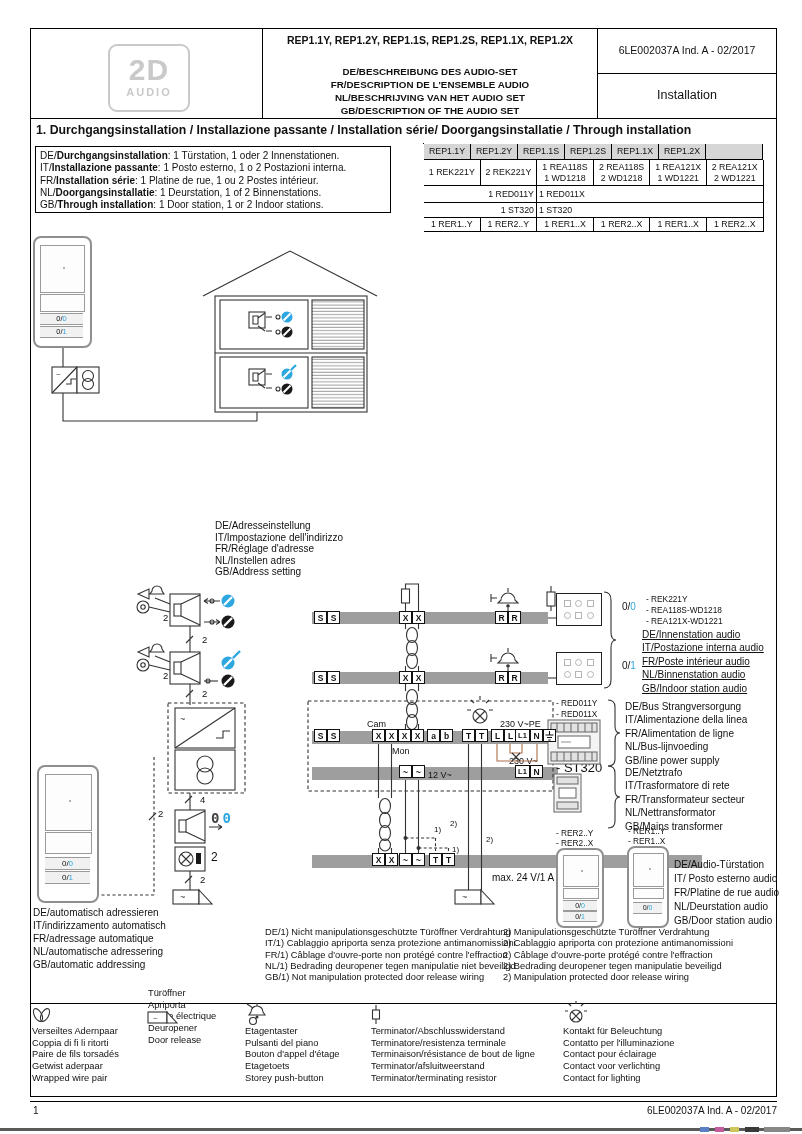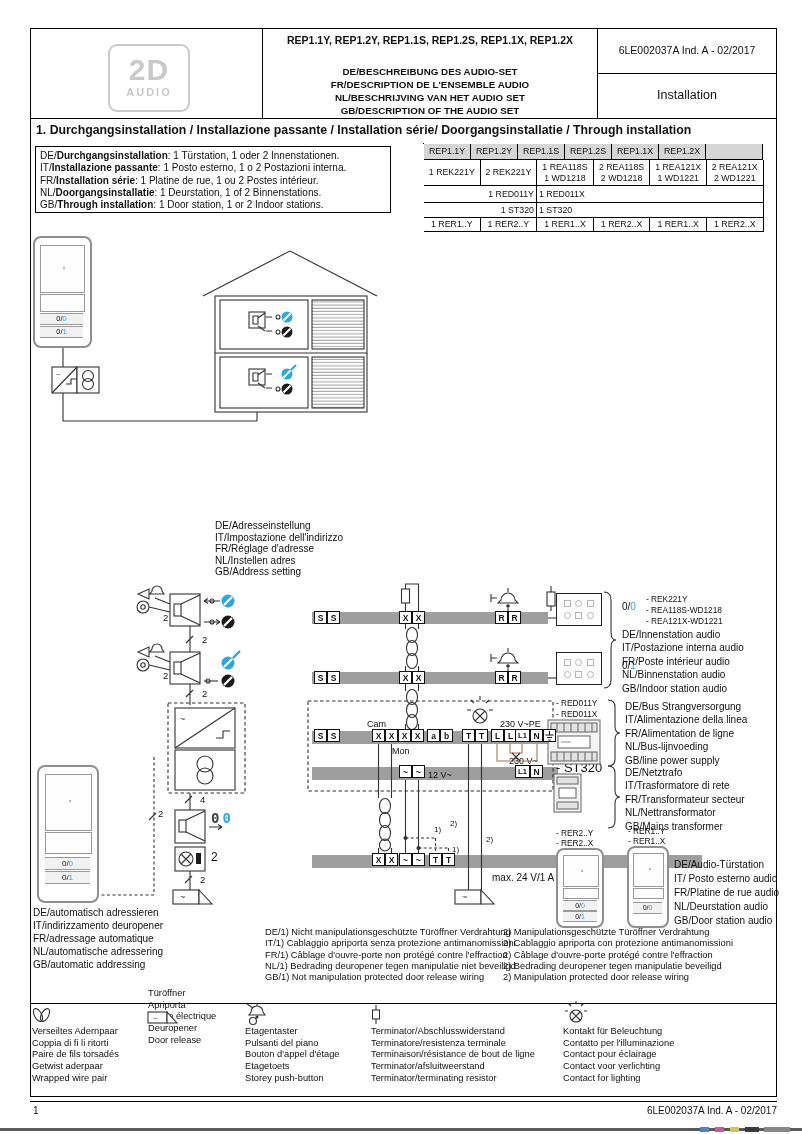--- a/index.html
+++ b/index.html
@@ -483,21 +483,21 @@
       <span></span>
       <span></span>
   </div>
   <div class="txt" style="left:622px;top:660px;font-size:10px;"><span>0/</span><span class="blue">1</span></div>
 
   <div class="abs lines" style="left:646px;top:594px;font-size:8.3px;line-height:10.8px;">
       <div>- REK221Y</div>
       <div>- REA118S-WD1218</div>
       <div>- REA121X-WD1221</div>
     </div>
-  <div class="abs lines" style="left:622px;top:628px;font-size:10px;line-height:13.4px;">
+  <div class="abs lines" style="left:642px;top:628px;font-size:10px;line-height:13.4px;text-decoration:underline;">
       <div>DE/Innenstation audio</div>
       <div>IT/Postazione interna audio</div>
       <div>FR/Poste intérieur audio</div>
       <div>NL/Binnenstation audio</div>
       <div>GB/Indoor station audio</div>
     </div>
 
   <div class="txt" style="left:367px;top:718px;font-size:9px;">Cam</div>
   <div class="txt z6" style="left:392px;top:745px;font-size:9px;">Mon</div>
   <div class="txt" style="left:500px;top:718px;font-size:9px;">230 V~PE</div>
@@ -566,21 +566,21 @@
   <div class="panel" style="left:37px;top:765px;width:62px;height:138px;">
     <div class="pscreen" style="left:6px;top:7px;width:45px;height:55px;">
         <span class="pdot"></span>
       </div>
     <div class="pscreen" style="left:6px;top:65px;width:45px;height:20px;"></div>
     <div class="pbtn" style="left:6px;top:90px;width:45px;font-size:8px;line-height:11px;"><span>0/</span><span class="blue">0</span></div>
     <div class="pbtn" style="left:6px;top:104px;width:45px;font-size:8px;line-height:11px;"><span>0/</span><span class="blue">1</span></div>
   </div>
   <div class="abs lines" style="left:33px;top:906px;font-size:10px;line-height:13px;">
       <div>DE/automatisch adressieren</div>
-      <div>IT/indirizzamento deuropener</div>
+      <div>IT/indirizzamento automatisch</div>
       <div>FR/adressage automatique</div>
       <div>NL/automatische adressering</div>
       <div>GB/automatic addressing</div>
     </div>
 
   <div class="abs lines" style="left:265px;top:927px;font-size:9.3px;line-height:11.3px;">
       <div>DE/1) Nicht manipulationsgeschützte Türöffner Verdrahtung</div>
       <div>IT/1) Cablaggio apriporta senza protezione antimanomissioni</div>
       <div>FR/1) Câblage d'ouvre-porte non protégé contre l'effraction</div>
       <div>NL/1) Bedrading deuropener tegen manipulatie niet beveiligd</div>

